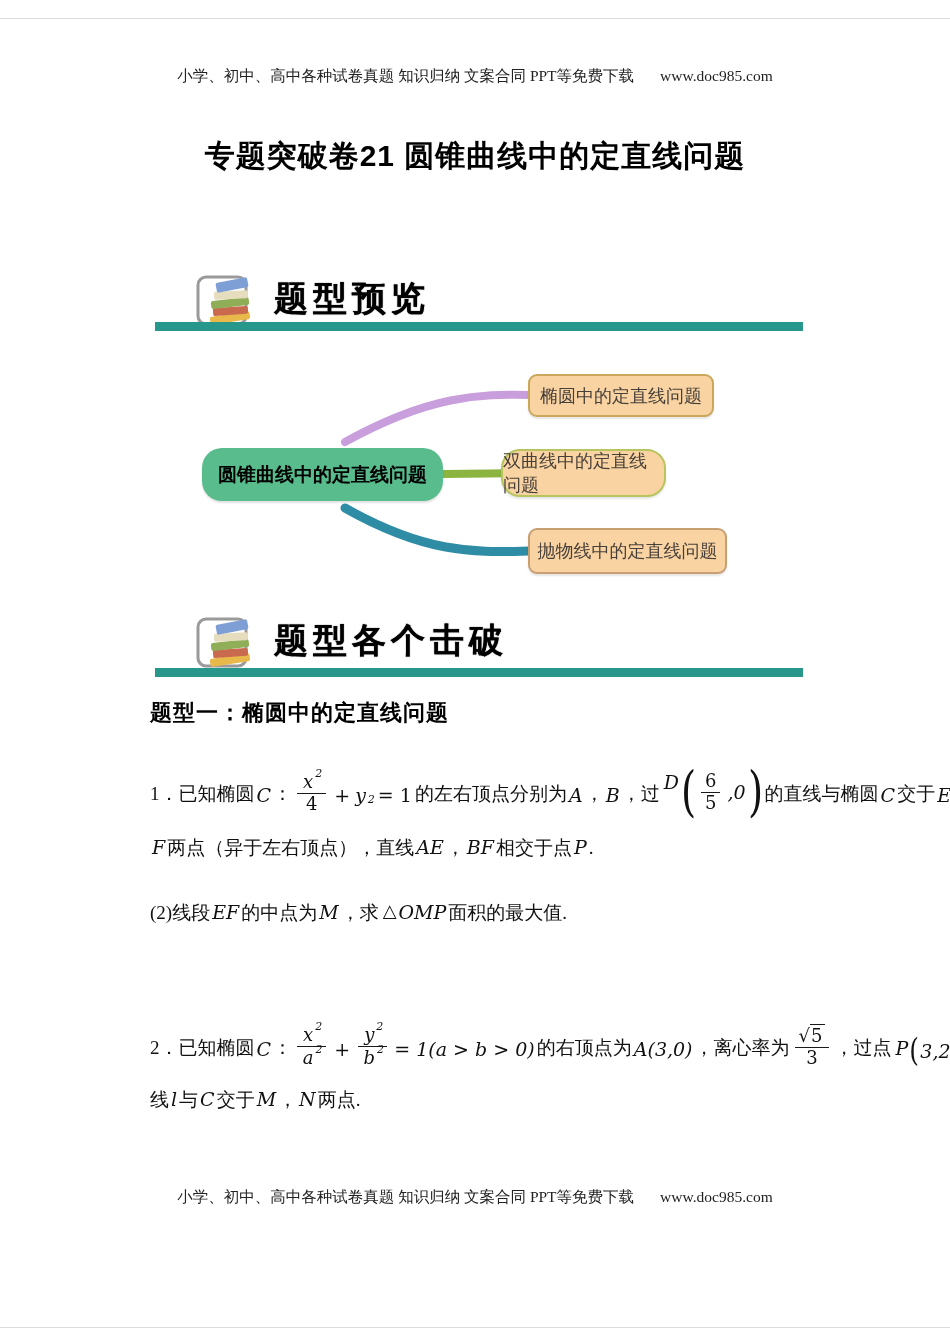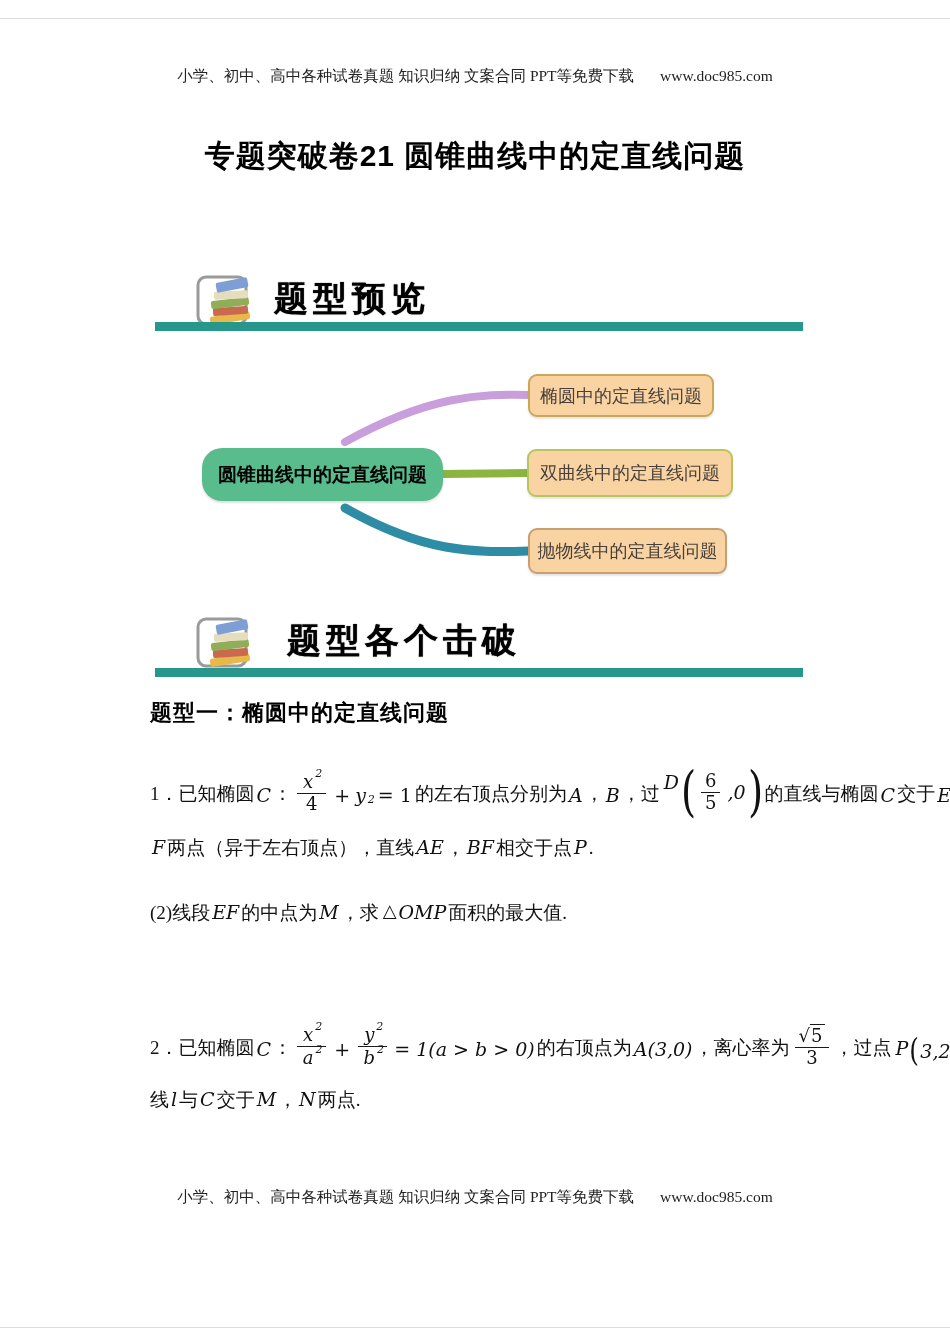--- a/index.html
+++ b/index.html
@@ -11,37 +11,37 @@
   .hdr,.ftr{position:absolute;left:0;width:100%;text-align:center;font-size:15.5px;color:#222;white-space:nowrap;}
   .hdr{top:66px;} .ftr{top:1187px;}
   .siteurl{margin-left:26px;color:#222;text-decoration:none;}
 
   .title{position:absolute;top:136px;left:0;width:100%;margin:0;text-align:center;
          font-family:"Liberation Sans",sans-serif;font-weight:700;font-size:30px;letter-spacing:1px;color:#000;}
 
   .band{position:absolute;left:150px;display:flex;align-items:flex-start;padding-left:46px;}
   .band .bandlabel{font-family:"Liberation Serif",serif;font-weight:900;font-size:34px;line-height:54px;
                    letter-spacing:5px;color:#000;margin-left:14px;text-shadow:0 0 1px #000;}
-  .band.b1{top:272px;} .band.b2{top:614px;gap:13px;}
+  .band.b1{top:272px;} .band.b2{top:614px;}
   .bookbox{width:64px;height:56px;flex:0 0 auto;}
   .bar{position:absolute;left:155px;width:648px;height:9px;}
   .bar.bar1{top:322px;} .bar.bar2{top:668px;}
 
   
   .mindmap{position:absolute;left:0;top:350px;width:950px;height:262px;}
   .mm-lines{position:absolute;left:0;top:0;width:950px;height:262px;}
   .mm-node{position:absolute;display:flex;align-items:center;justify-content:center;box-sizing:border-box;}
   .mm-root{left:202px;top:98px;width:241px;height:53px;border-radius:20px;
            font-family:"Liberation Sans",sans-serif;font-weight:700;font-size:19px;color:#000000;
            box-shadow:0 2px 2px rgba(0,0,0,0.12);}
   .mm-child{border-style:solid;border-width:2px;border-radius:9px;background:#FAD3A2;
             font-family:Liberation Serif, serif;font-size:18px;color:#47403a;
             box-shadow:0 2px 2px rgba(0,0,0,0.10);}
   .mm-c1{left:528px;top:24px;width:186px;height:43px;}
-  .mm-c2{left:527px;top:99px;width:206px;height:48px;}
+  .mm-c2{left:501px;top:99px;width:165px;height:48px;border-radius:19px;}
   .mm-c3{left:528px;top:178px;width:199px;height:46px;}
 
   .typeheading{position:absolute;left:150px;top:698px;margin:0;font-size:22px;font-weight:700;
                font-family:Liberation Mono, monospace;color:#000;letter-spacing:1px;}
 
   
   .tl{position:absolute;left:150px;margin:0;font-size:19px;line-height:1.25;color:#111;white-space:nowrap;}
   .mathline{position:absolute;left:150px;display:flex;align-items:flex-end;white-space:nowrap;font-size:19px;color:#111;}
   .p1l1{top:736px;height:70px;}
   .p1l2{top:836px;} .q1{top:870px;} .q2{top:901px;}

